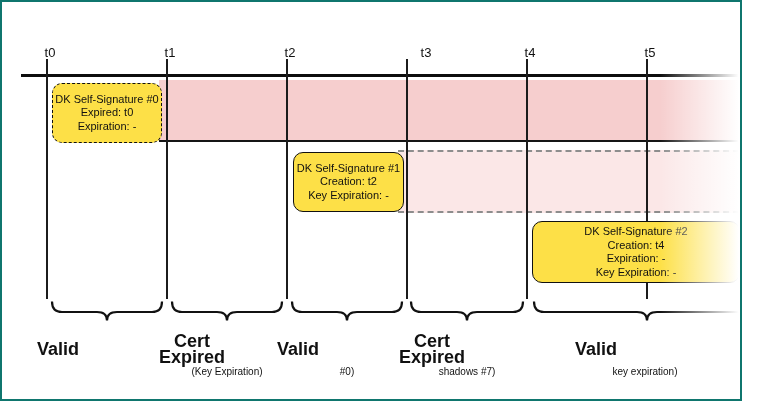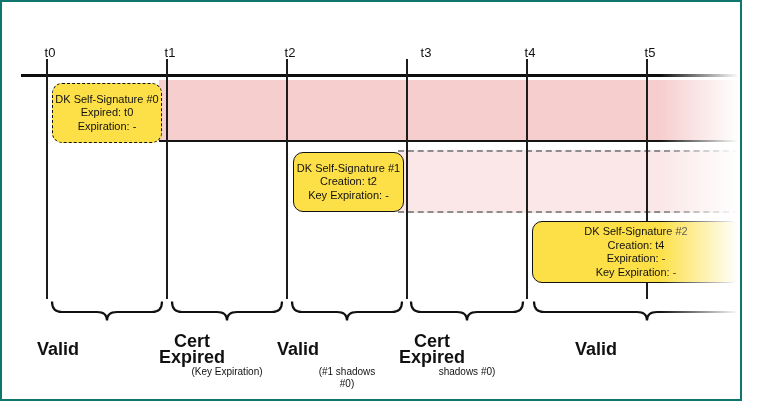--- a/index.html
+++ b/index.html
@@ -95,30 +95,30 @@
   <div class="period" style="left:155px">
     <div class="p-label">
         <span>Cert Expired</span>
       </div>
     <div class="p-note">(Key Expiration)</div>
   </div>
   <div class="period" style="left:275px">
     <div class="p-label">
         <span>Valid</span>
       </div>
-    <div class="p-note">(#1 shadows</div>
     <div class="p-note">#0)</div>
   </div>
   <div class="period" style="left:395px">
     <div class="p-label">
         <span>Cert Expired</span>
       </div>
-    <div class="p-note">shadows #0)</div>
+    <div class="p-note">shadows #7)</div>
   </div>
   <div class="period" style="left:573px">
     <div class="p-label">
         <span>Valid</span>
       </div>
+    <div class="p-note">key expiration)</div>
   </div>
 
   <div class="fade"></div>
   <div class="end-tick"></div>
 </div>
 
 </body></html>

